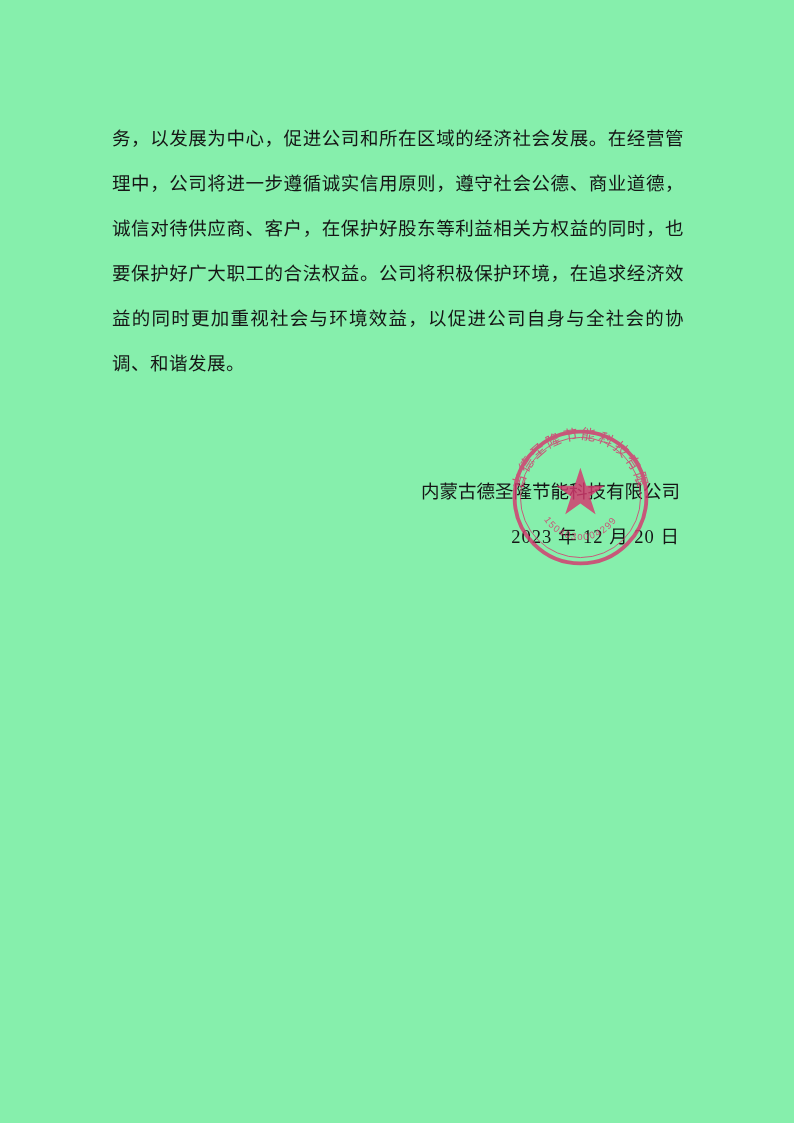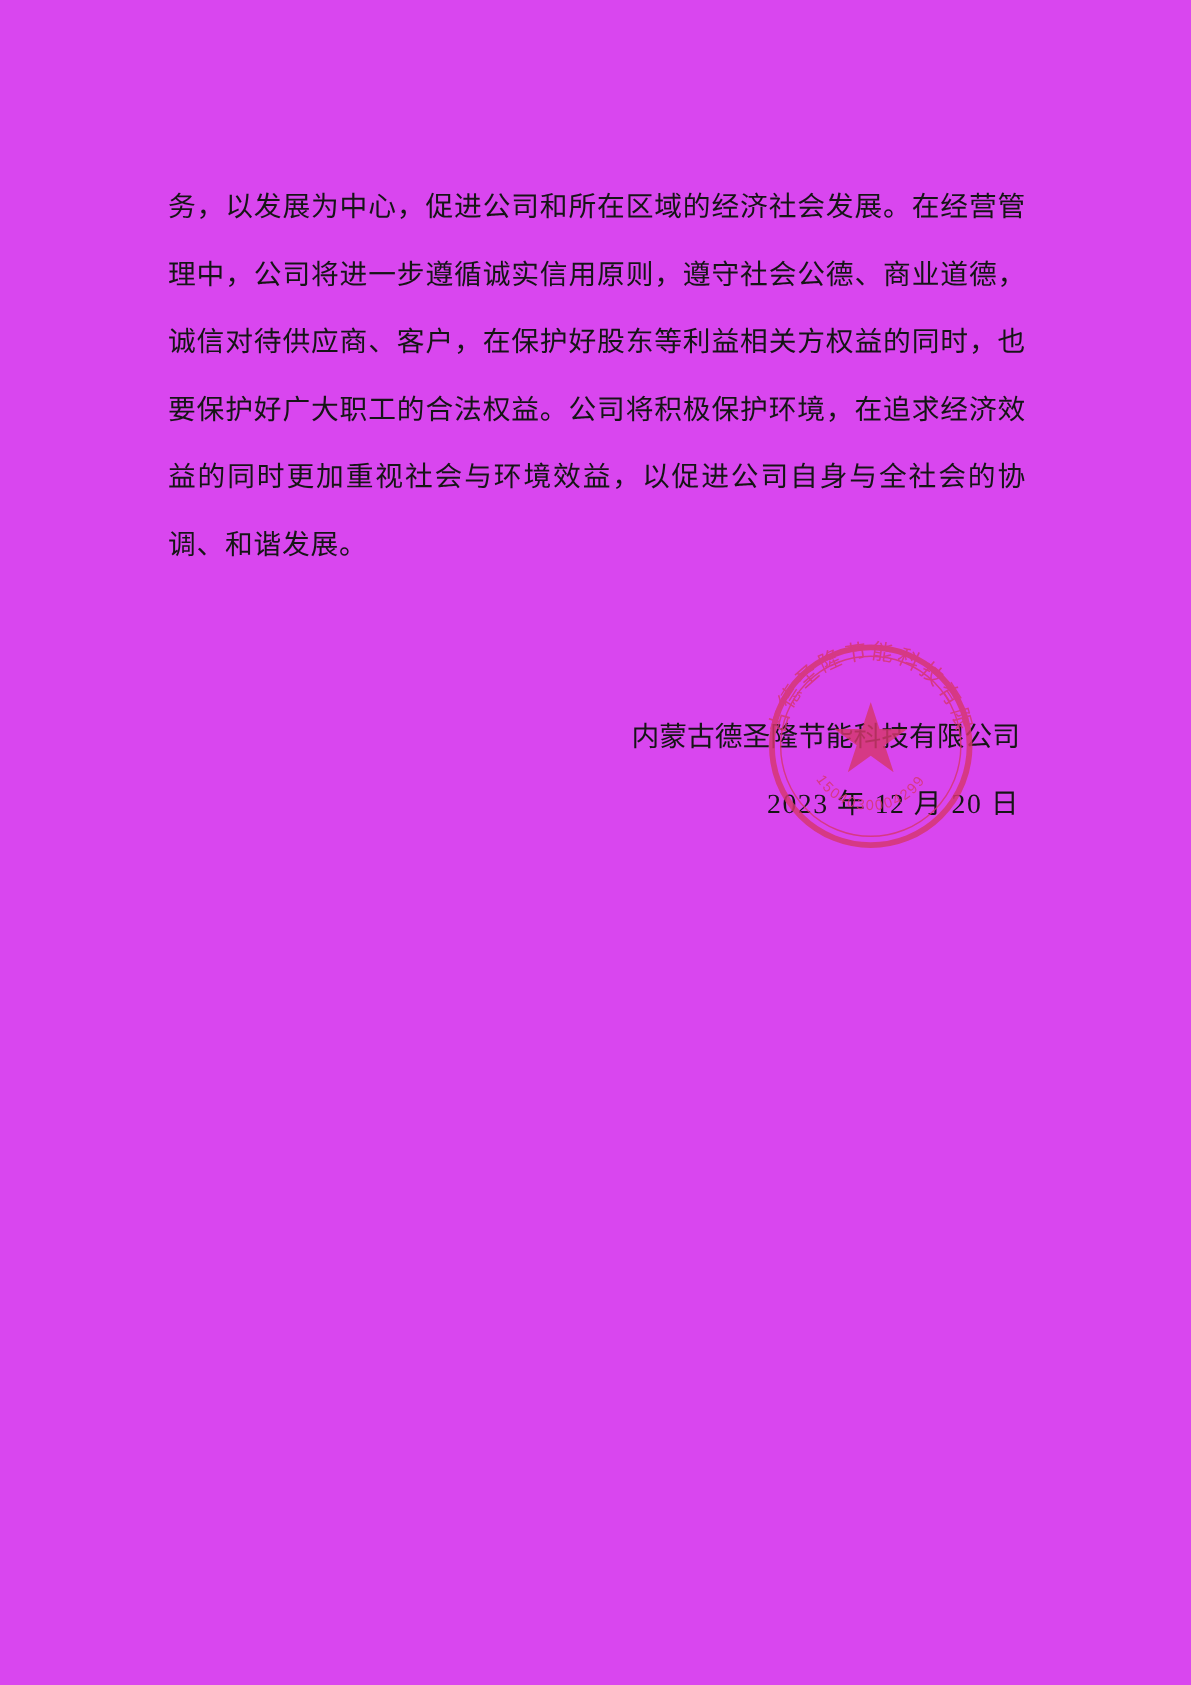--- a/index.html
+++ b/index.html
@@ -16,21 +16,21 @@
     color: #1a1a1a;
     overflow: hidden;
   }
 
   .page {
     position: absolute;
     left: 0;
     top: 0;
     width: 794px;
     height: 1123px;
-    background: #d946ef;
+    background: #86efac;
   }
 
   .body-text {
     position: absolute;
     left: 112px;
     top: 98px;
     width: 572px;
     font-size: 18.5px;
     line-height: 45px;
     letter-spacing: 0.5px;

